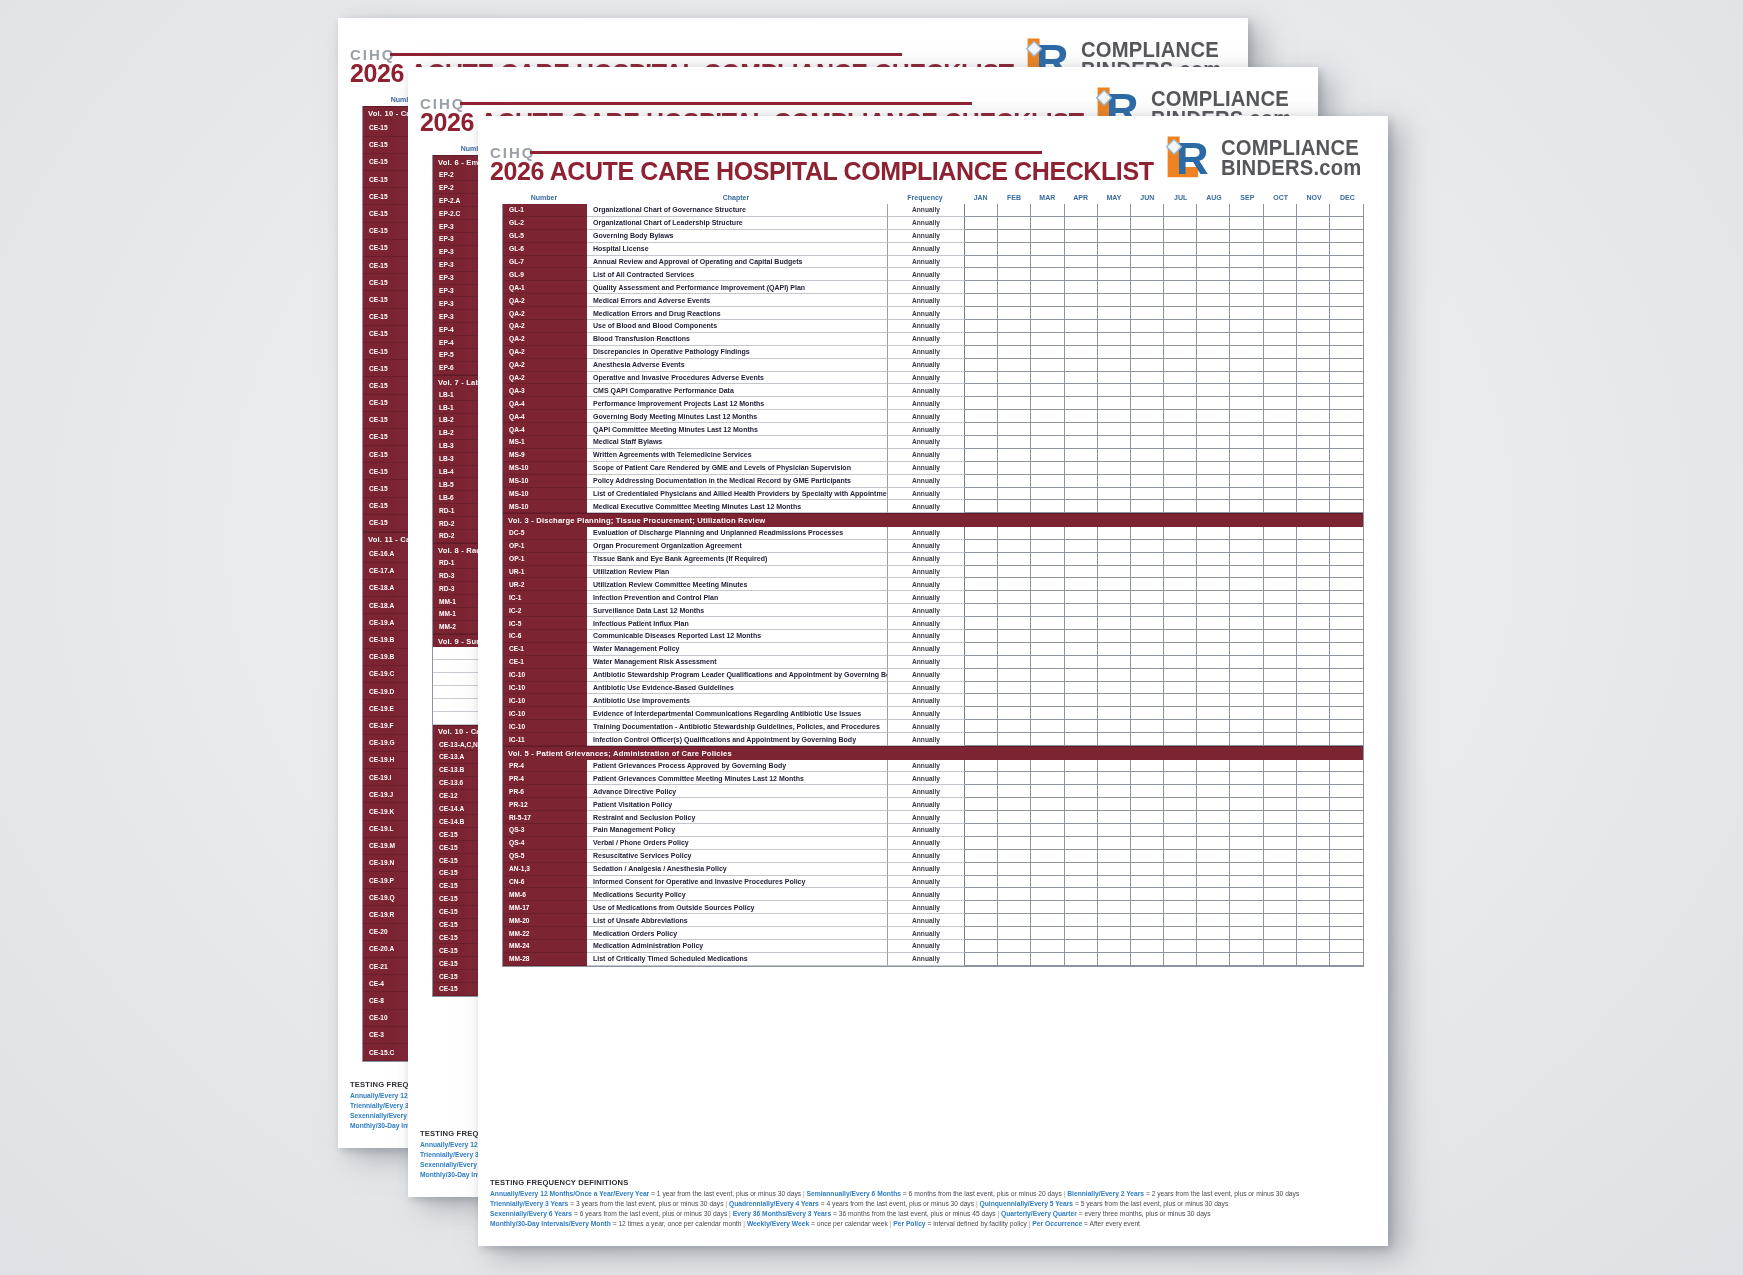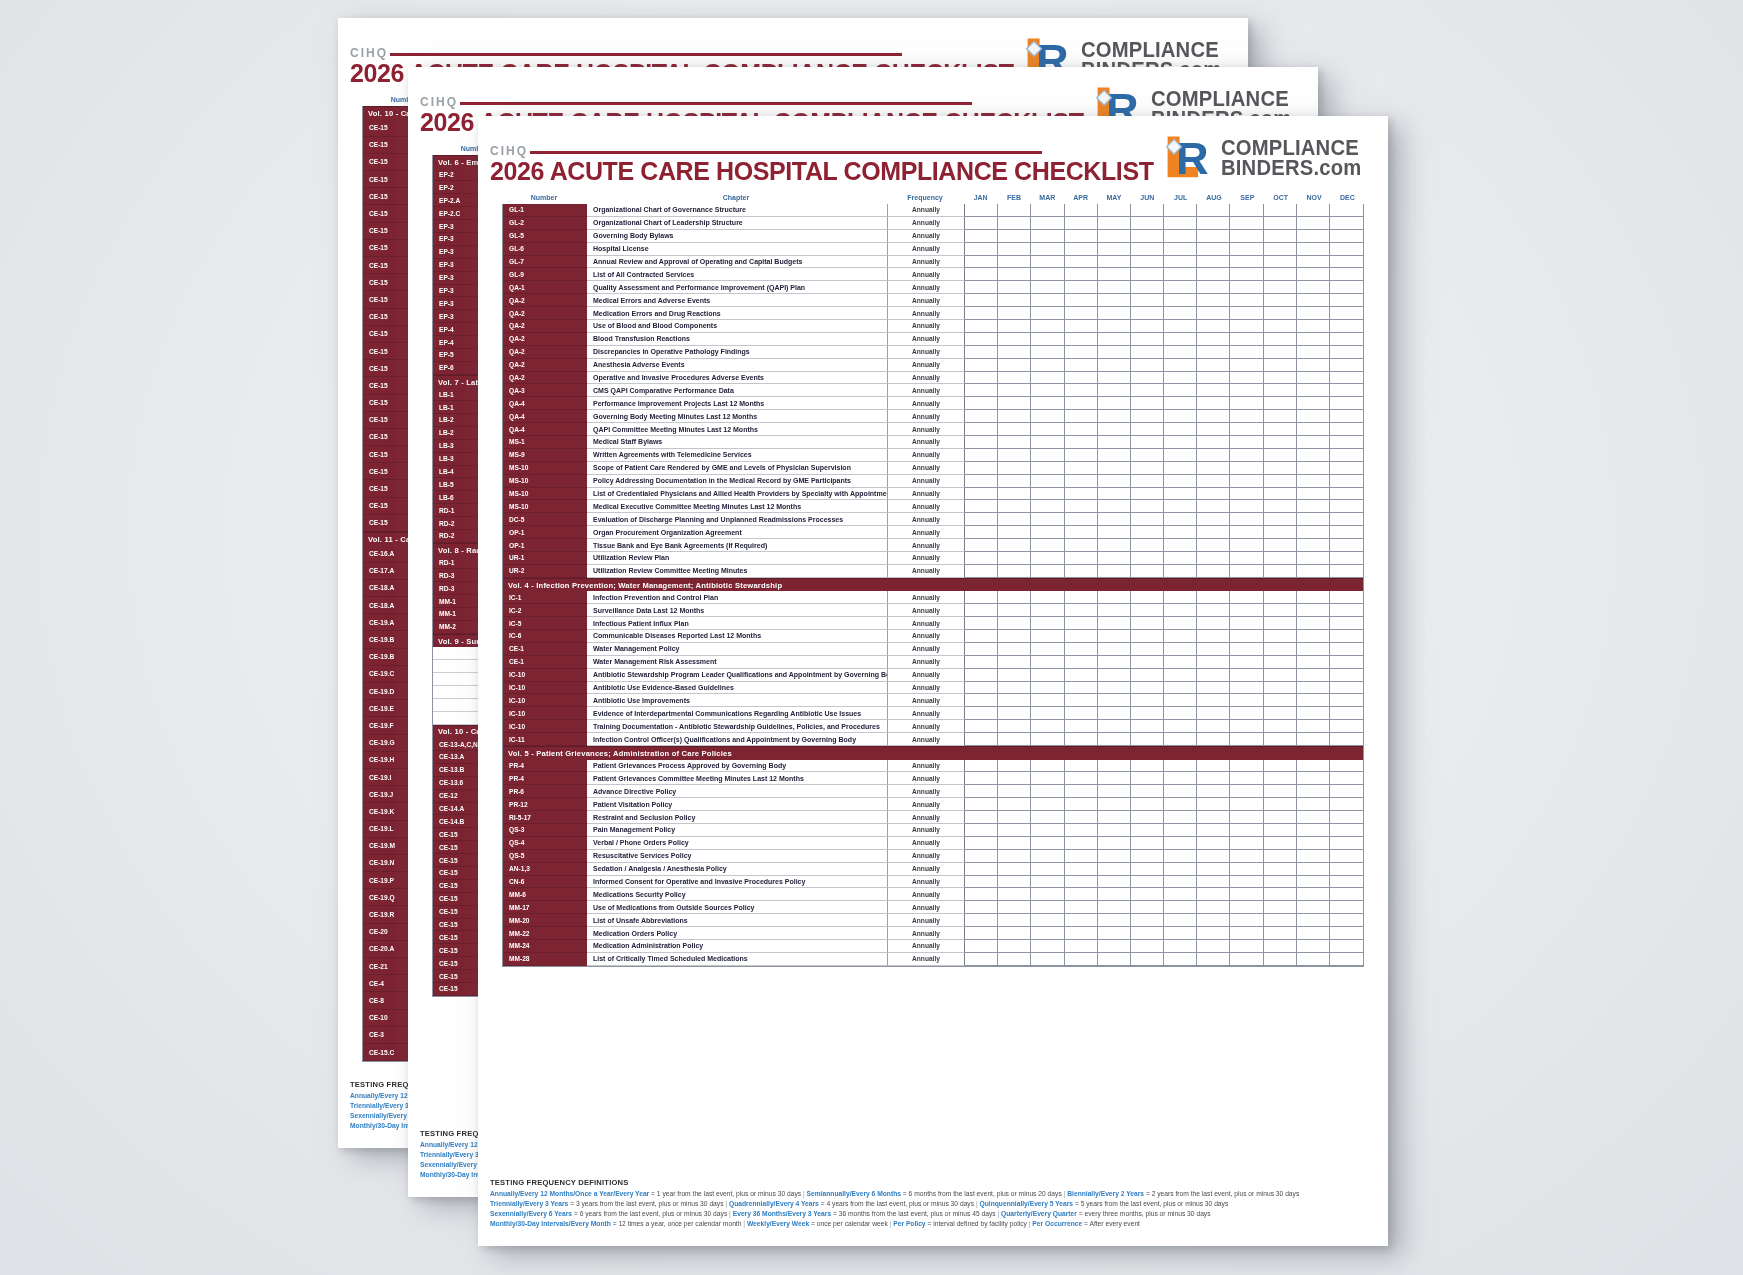--- a/index.html
+++ b/index.html
@@ -9,21 +9,21 @@
     background:radial-gradient(ellipse at 50% 42%, #f3f4f6 0%, #e8eaed 55%, #dee1e5 100%);
   }
   .page{
     position:absolute;width:910px;height:1130px;background:#fff;
     box-shadow:14px 10px 26px rgba(115,122,134,.5), 3px 3px 8px rgba(0,0,0,.18);
   }
   #page-back{left:338px;top:18px;}
   #page-middle{left:408px;top:67px;}
   #page-front{left:478px;top:116px;}
 
-  .cihq{position:absolute;left:12px;top:28px;font-size:12px;font-weight:bold;color:#9aa0a6;letter-spacing:2px;}
+  .cihq{position:absolute;left:12px;top:28px;font-size:15px;font-weight:bold;color:#9aa0a6;letter-spacing:2px;}
   .rule{position:absolute;left:52px;top:35px;width:512px;height:2.5px;background:#8e2132;}
   .page-title{position:absolute;left:12px;top:41px;font-size:25px;font-weight:bold;color:#8e2132;letter-spacing:-0.4px;white-space:nowrap;}
   .logo{position:absolute;right:14px;top:16px;display:flex;align-items:center;gap:7px;}
   .logo-text{font-weight:bold;color:#55575b;font-size:22px;line-height:.92;letter-spacing:.2px;transform:scaleX(.92);transform-origin:left;}
 
   .labels-row,.crow{display:grid;grid-template-columns:84px 300px 78px repeat(12,1fr);}
   .table-wrap{position:absolute;left:24px;top:74px;width:862px;}
   .labels-row{height:14px;align-items:center;}
   .col-label{font-size:7px;font-weight:bold;color:#3a6b9e;text-align:center;}
   .tbl{border:1px solid #8d93a0;border-top:none;}
@@ -2526,20 +2526,21 @@
           <div class="c-m"></div>
           <div class="c-m"></div>
           <div class="c-m"></div>
           <div class="c-m"></div>
           <div class="c-m"></div>
           <div class="c-m"></div>
           <div class="c-m"></div>
           <div class="c-m"></div>
           <div class="c-m"></div>
         </div>
+        <div class="secbar">Vol. 3 - Discharge Planning; Tissue Procurement; Utilization Review</div>
         <div class="crow">
           <div class="c-num">DC-5</div>
           <div class="c-ch">Evaluation of Discharge Planning and Unplanned Readmissions Processes</div>
           <div class="c-fr">Annually</div>
           <div class="c-m"></div>
           <div class="c-m"></div>
           <div class="c-m"></div>
           <div class="c-m"></div>
           <div class="c-m"></div>
           <div class="c-m"></div>
@@ -2611,21 +2612,20 @@
           <div class="c-m"></div>
           <div class="c-m"></div>
           <div class="c-m"></div>
           <div class="c-m"></div>
           <div class="c-m"></div>
           <div class="c-m"></div>
           <div class="c-m"></div>
           <div class="c-m"></div>
           <div class="c-m"></div>
         </div>
-        <div class="secbar">Vol. 4 - Infection Prevention; Water Management; Antibiotic Stewardship</div>
         <div class="crow">
           <div class="c-num">IC-1</div>
           <div class="c-ch">Infection Prevention and Control Plan</div>
           <div class="c-fr">Annually</div>
           <div class="c-m"></div>
           <div class="c-m"></div>
           <div class="c-m"></div>
           <div class="c-m"></div>
           <div class="c-m"></div>
           <div class="c-m"></div>

